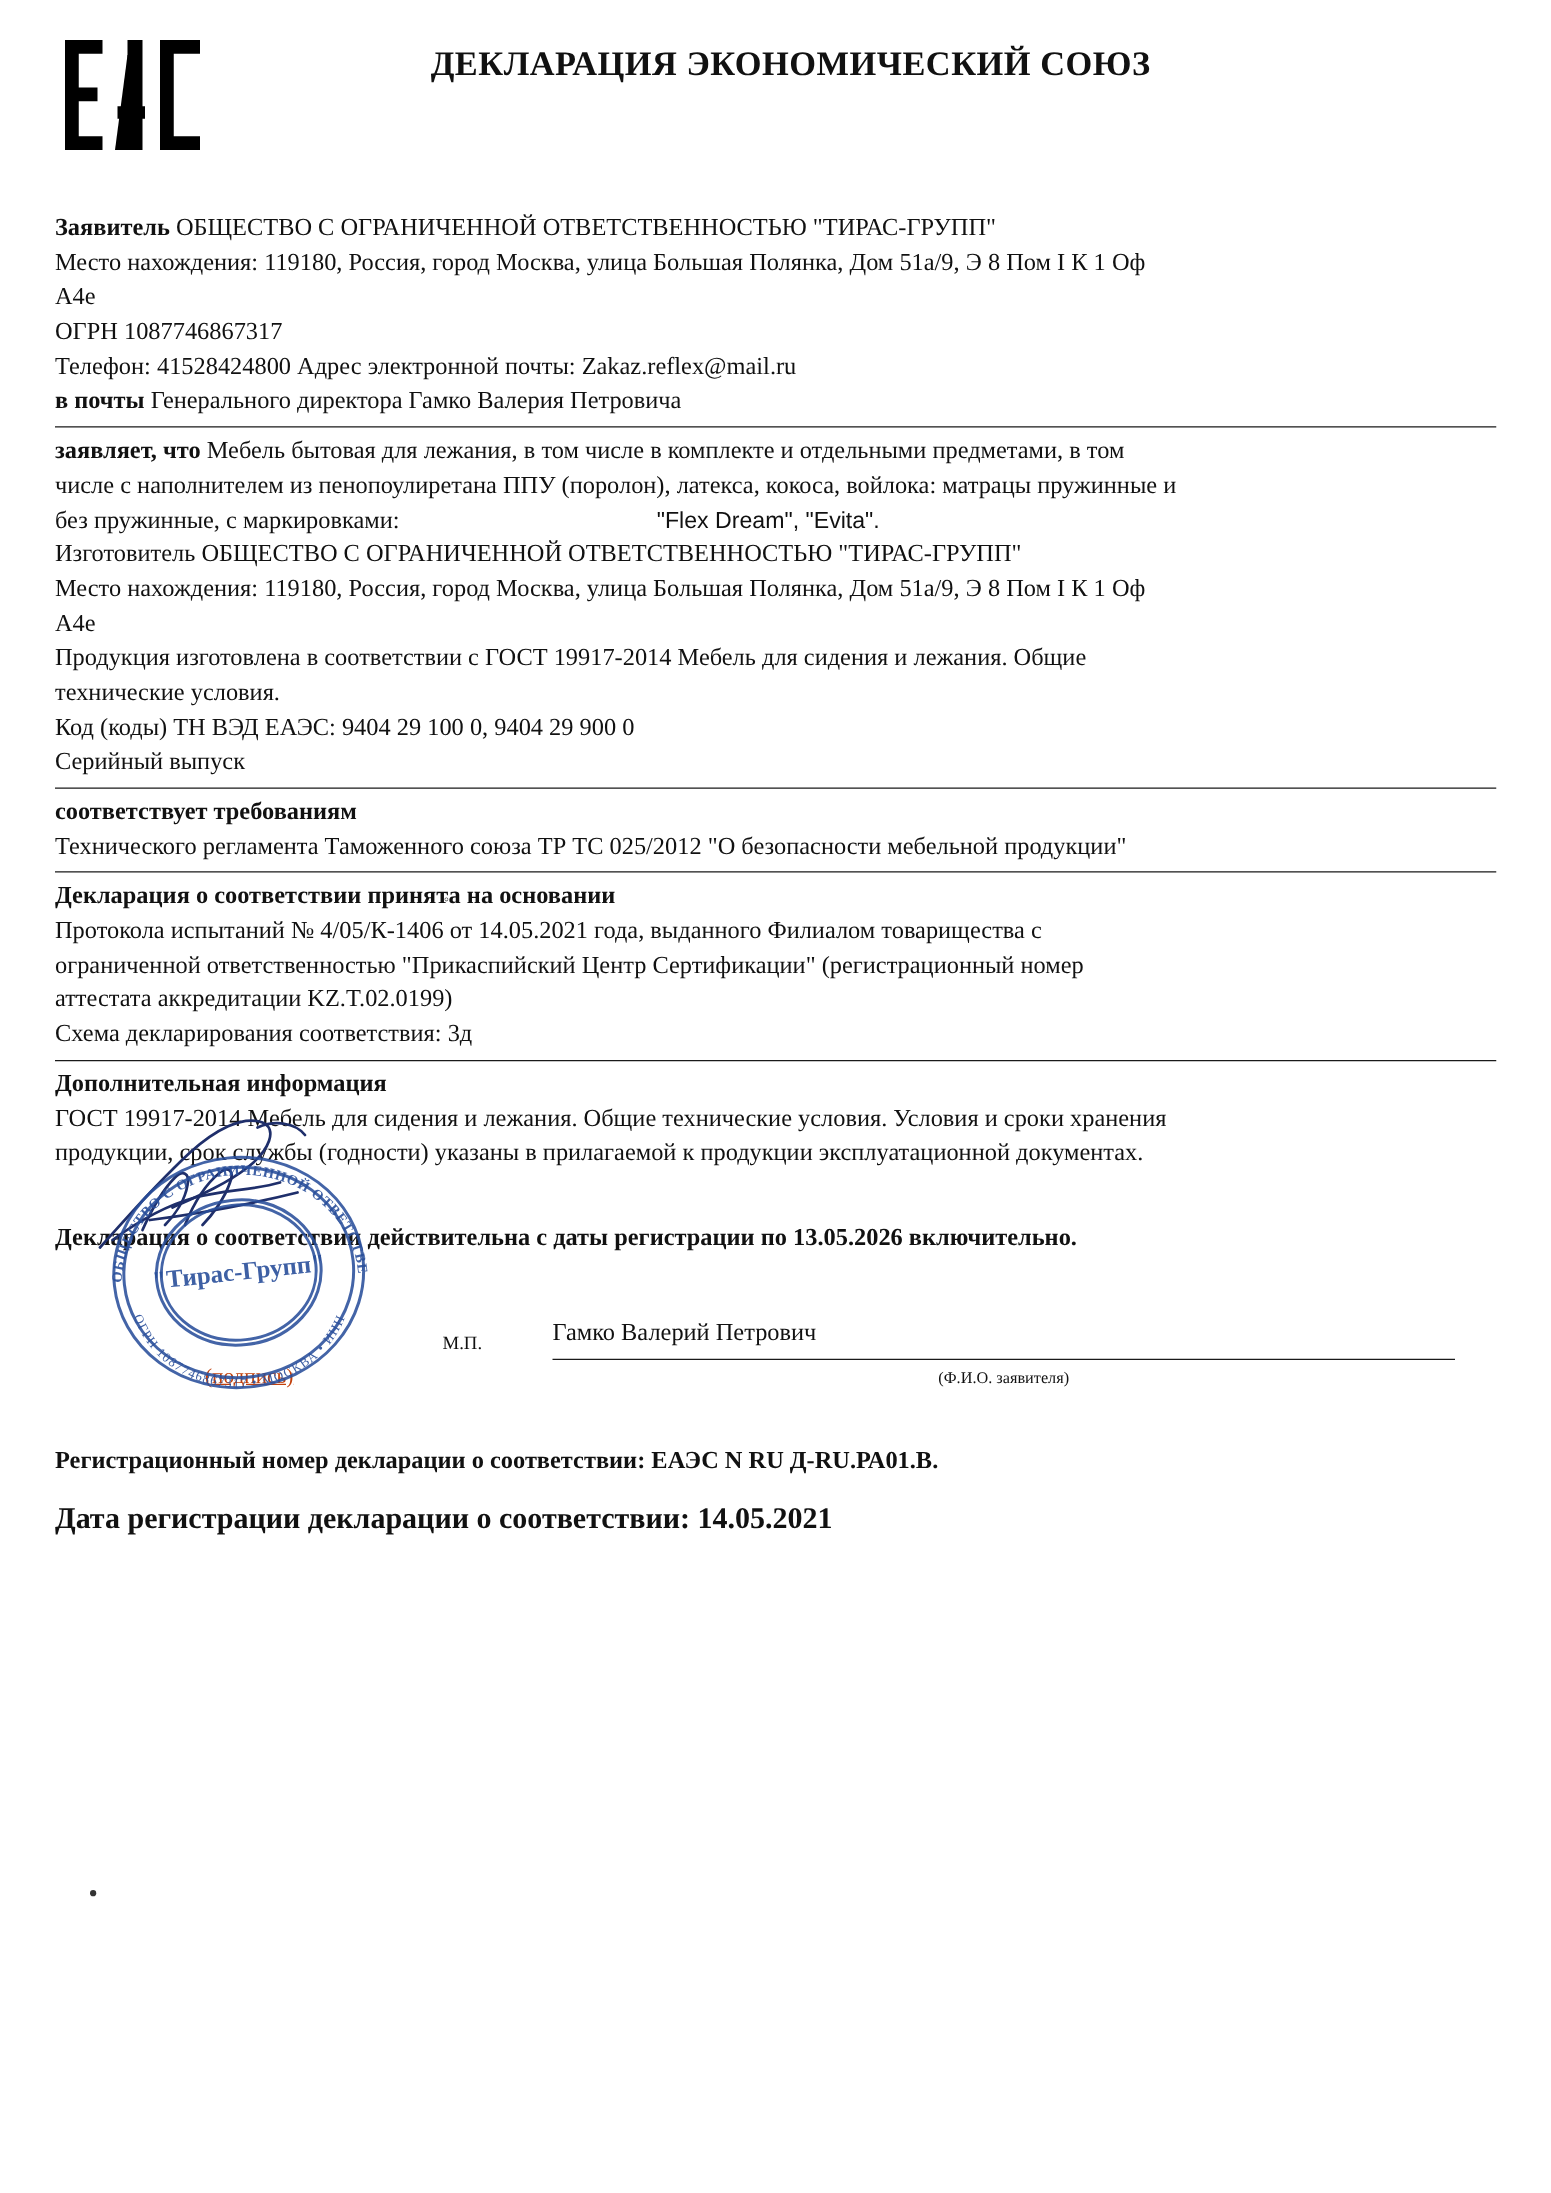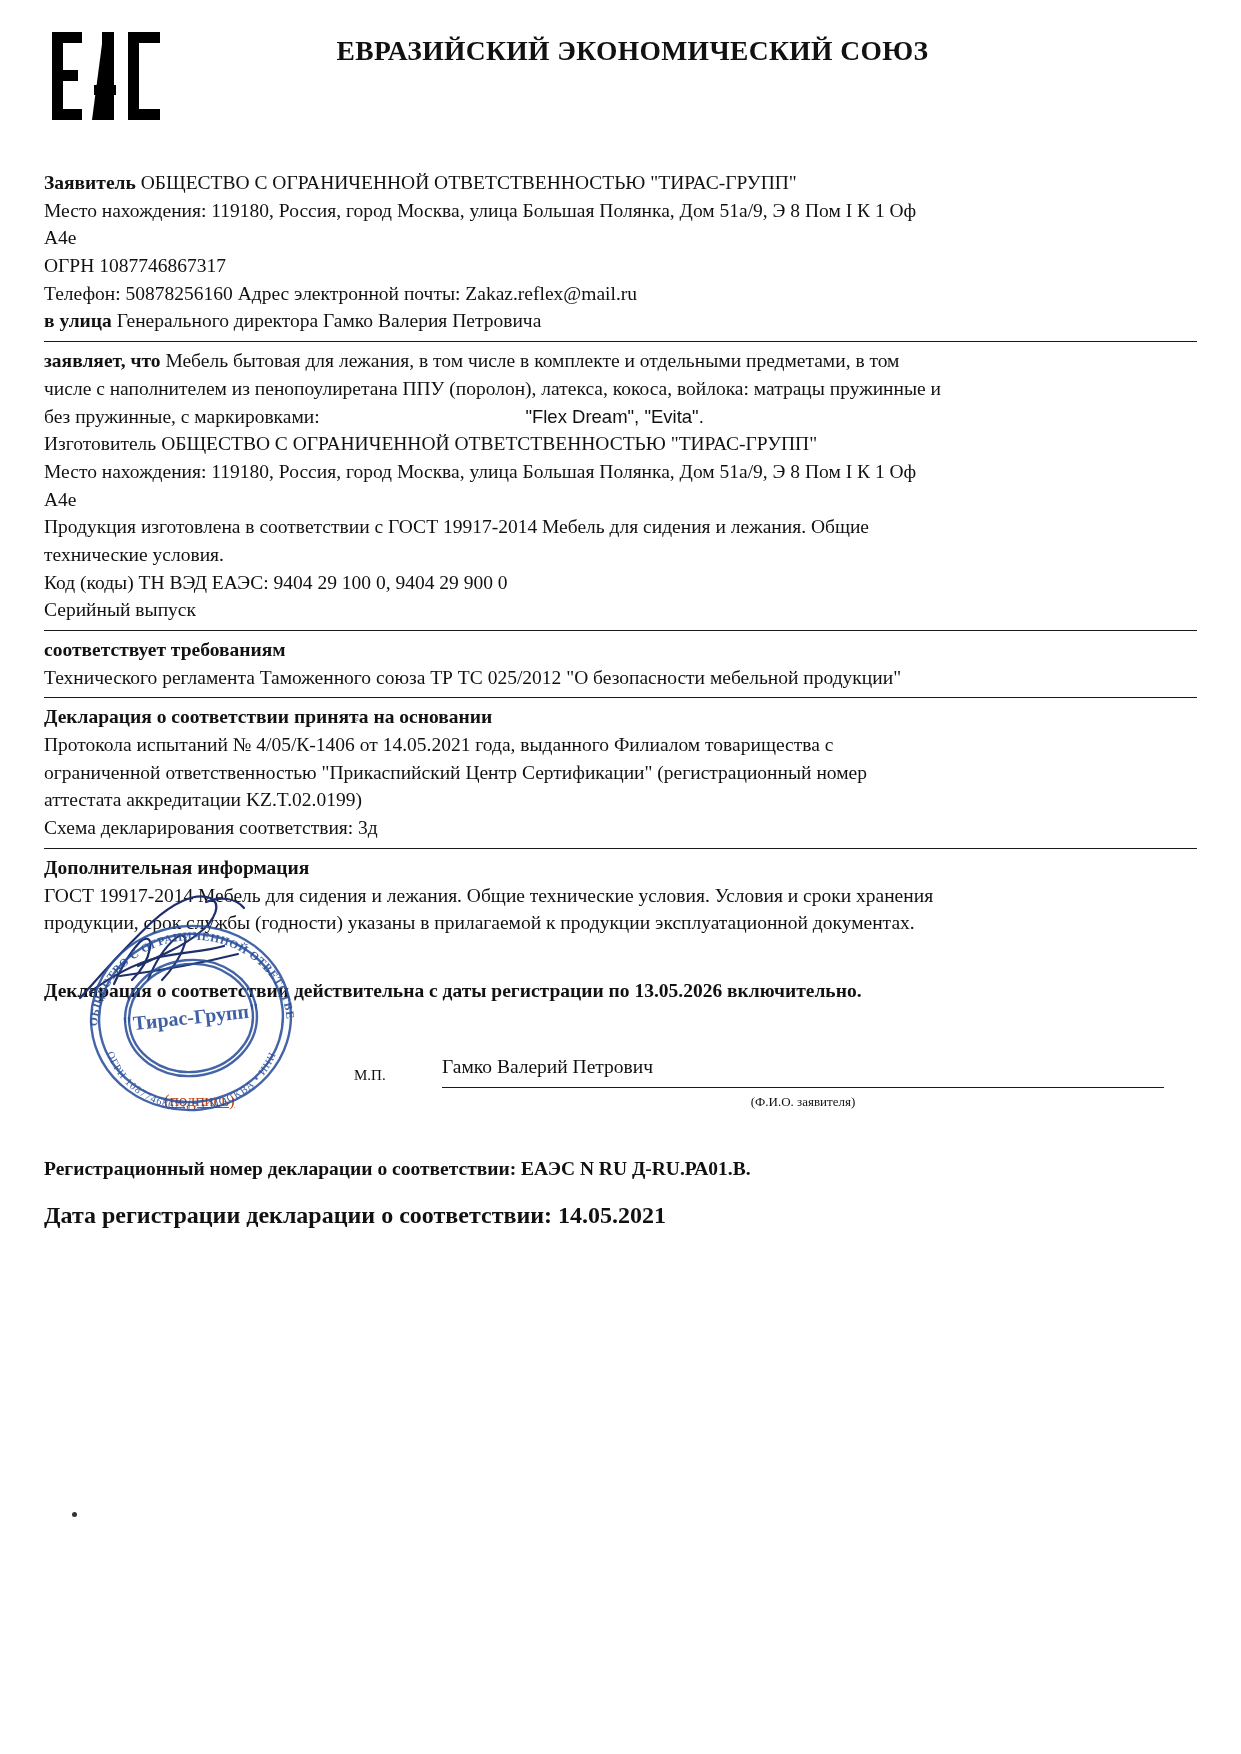--- a/index.html
+++ b/index.html
@@ -193,37 +193,37 @@
         <polygon points="42,90 53,90 62,14 52,14"></polygon>
         <rect x="52" y="2" width="12" height="88"></rect>
         <rect x="44" y="55" width="22" height="10"></rect>
 
         <rect x="78" y="2" width="32" height="11"></rect>
         <rect x="78" y="2" width="11" height="88"></rect>
         <rect x="78" y="79" width="32" height="11"></rect>
       </g>
     </svg>
     <div class="header-titles">
-      <div class="title-line1">ЕВРАЗИЙСКИЙ ЭКОНОМИЧЕСКИЙ СОЮЗ</div>
+      <div class="title-line1">ДЕКЛАРАЦИЯ ЭКОНОМИЧЕСКИЙ СОЮЗ</div>
     </div>
   </div>
 
   <div class="doc">
 
     <div class="block">
       <p class="row">
         <span class="b">Заявитель</span>
         <span>ОБЩЕСТВО С ОГРАНИЧЕННОЙ ОТВЕТСТВЕННОСТЬЮ "ТИРАС-ГРУПП"</span>
       </p>
       <p class="row">Место нахождения: 119180, Россия, город Москва, улица Большая Полянка, Дом 51а/9, Э 8 Пом I К 1 Оф</p>
       <p class="row">А4е</p>
       <p class="row">ОГРН 1087746867317</p>
-      <p class="row">Телефон: 50878256160 Адрес электронной почты: Zakaz.reflex@mail.ru</p>
+      <p class="row">Телефон: 41528424800 Адрес электронной почты: Zakaz.reflex@mail.ru</p>
       <p class="row">
-        <span class="b">в улица</span>
+        <span class="b">в почты</span>
         <span>Генерального директора Гамко Валерия Петровича</span>
       </p>
     </div>
 
     <hr class="hr">
 
     <div class="block">
       <p class="row">
         <span class="b">заявляет, что</span>
         <span>Мебель бытовая для лежания, в том числе в комплекте и отдельными предметами, в том</span>

